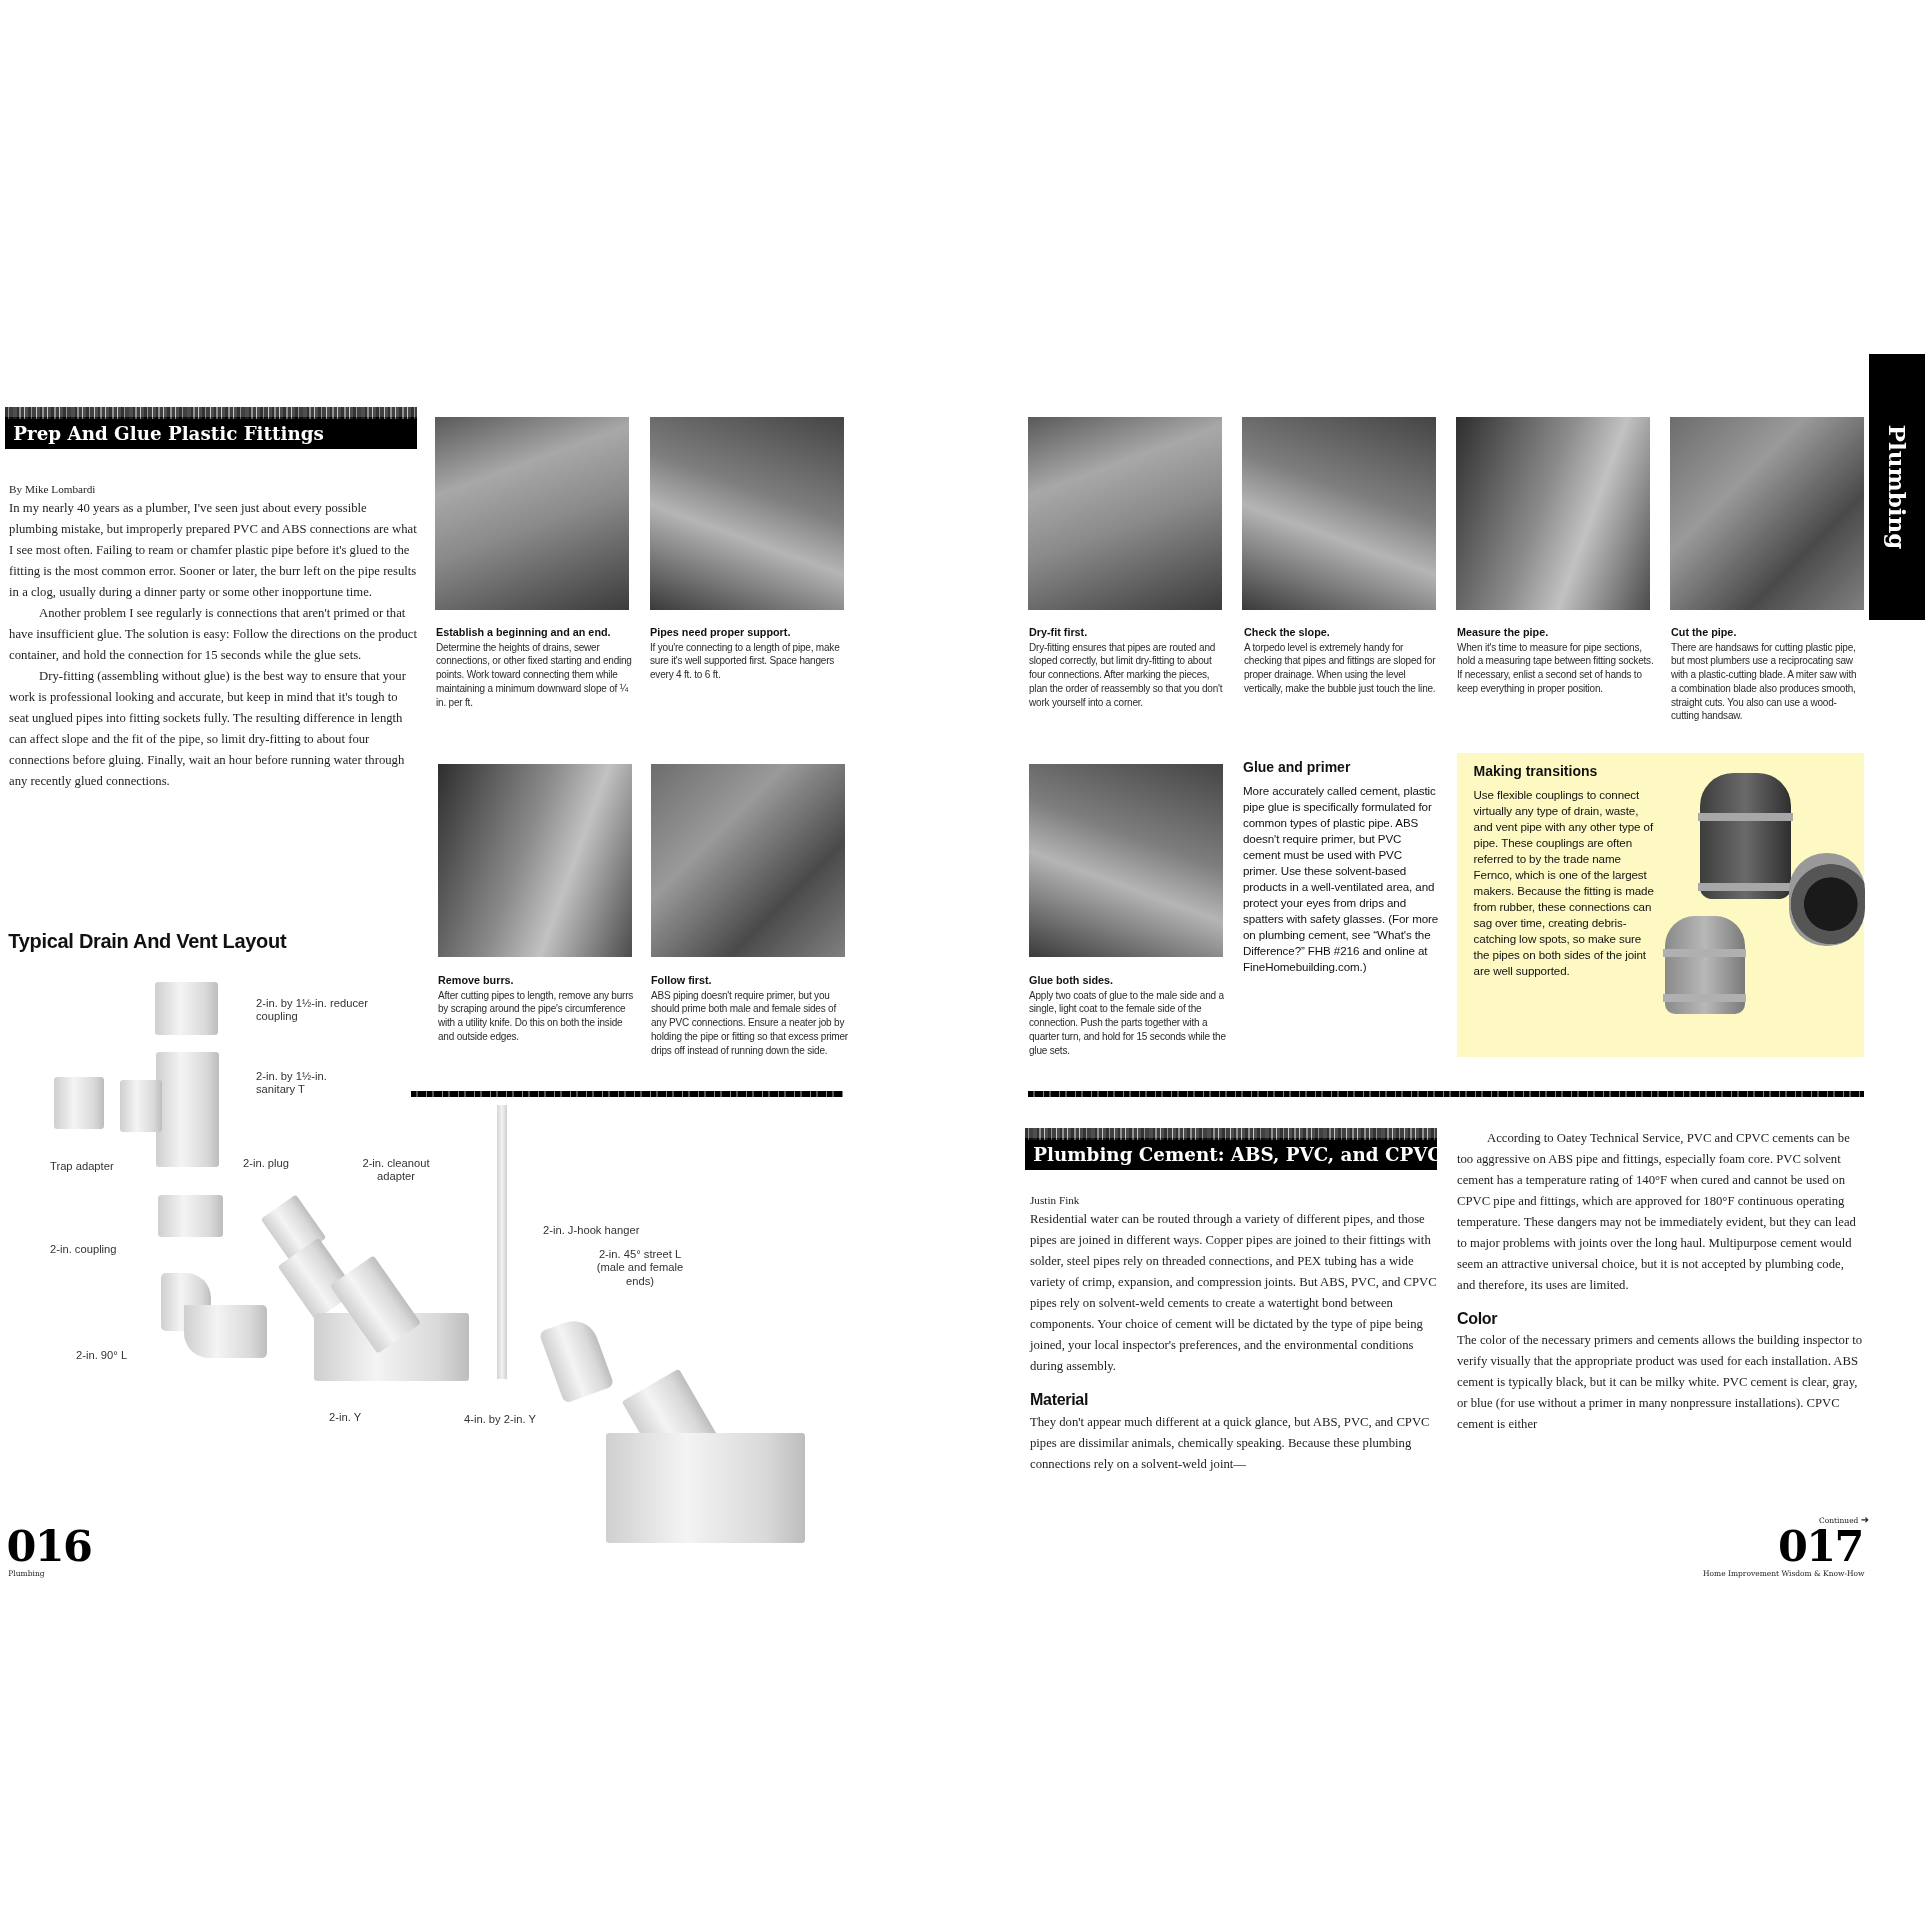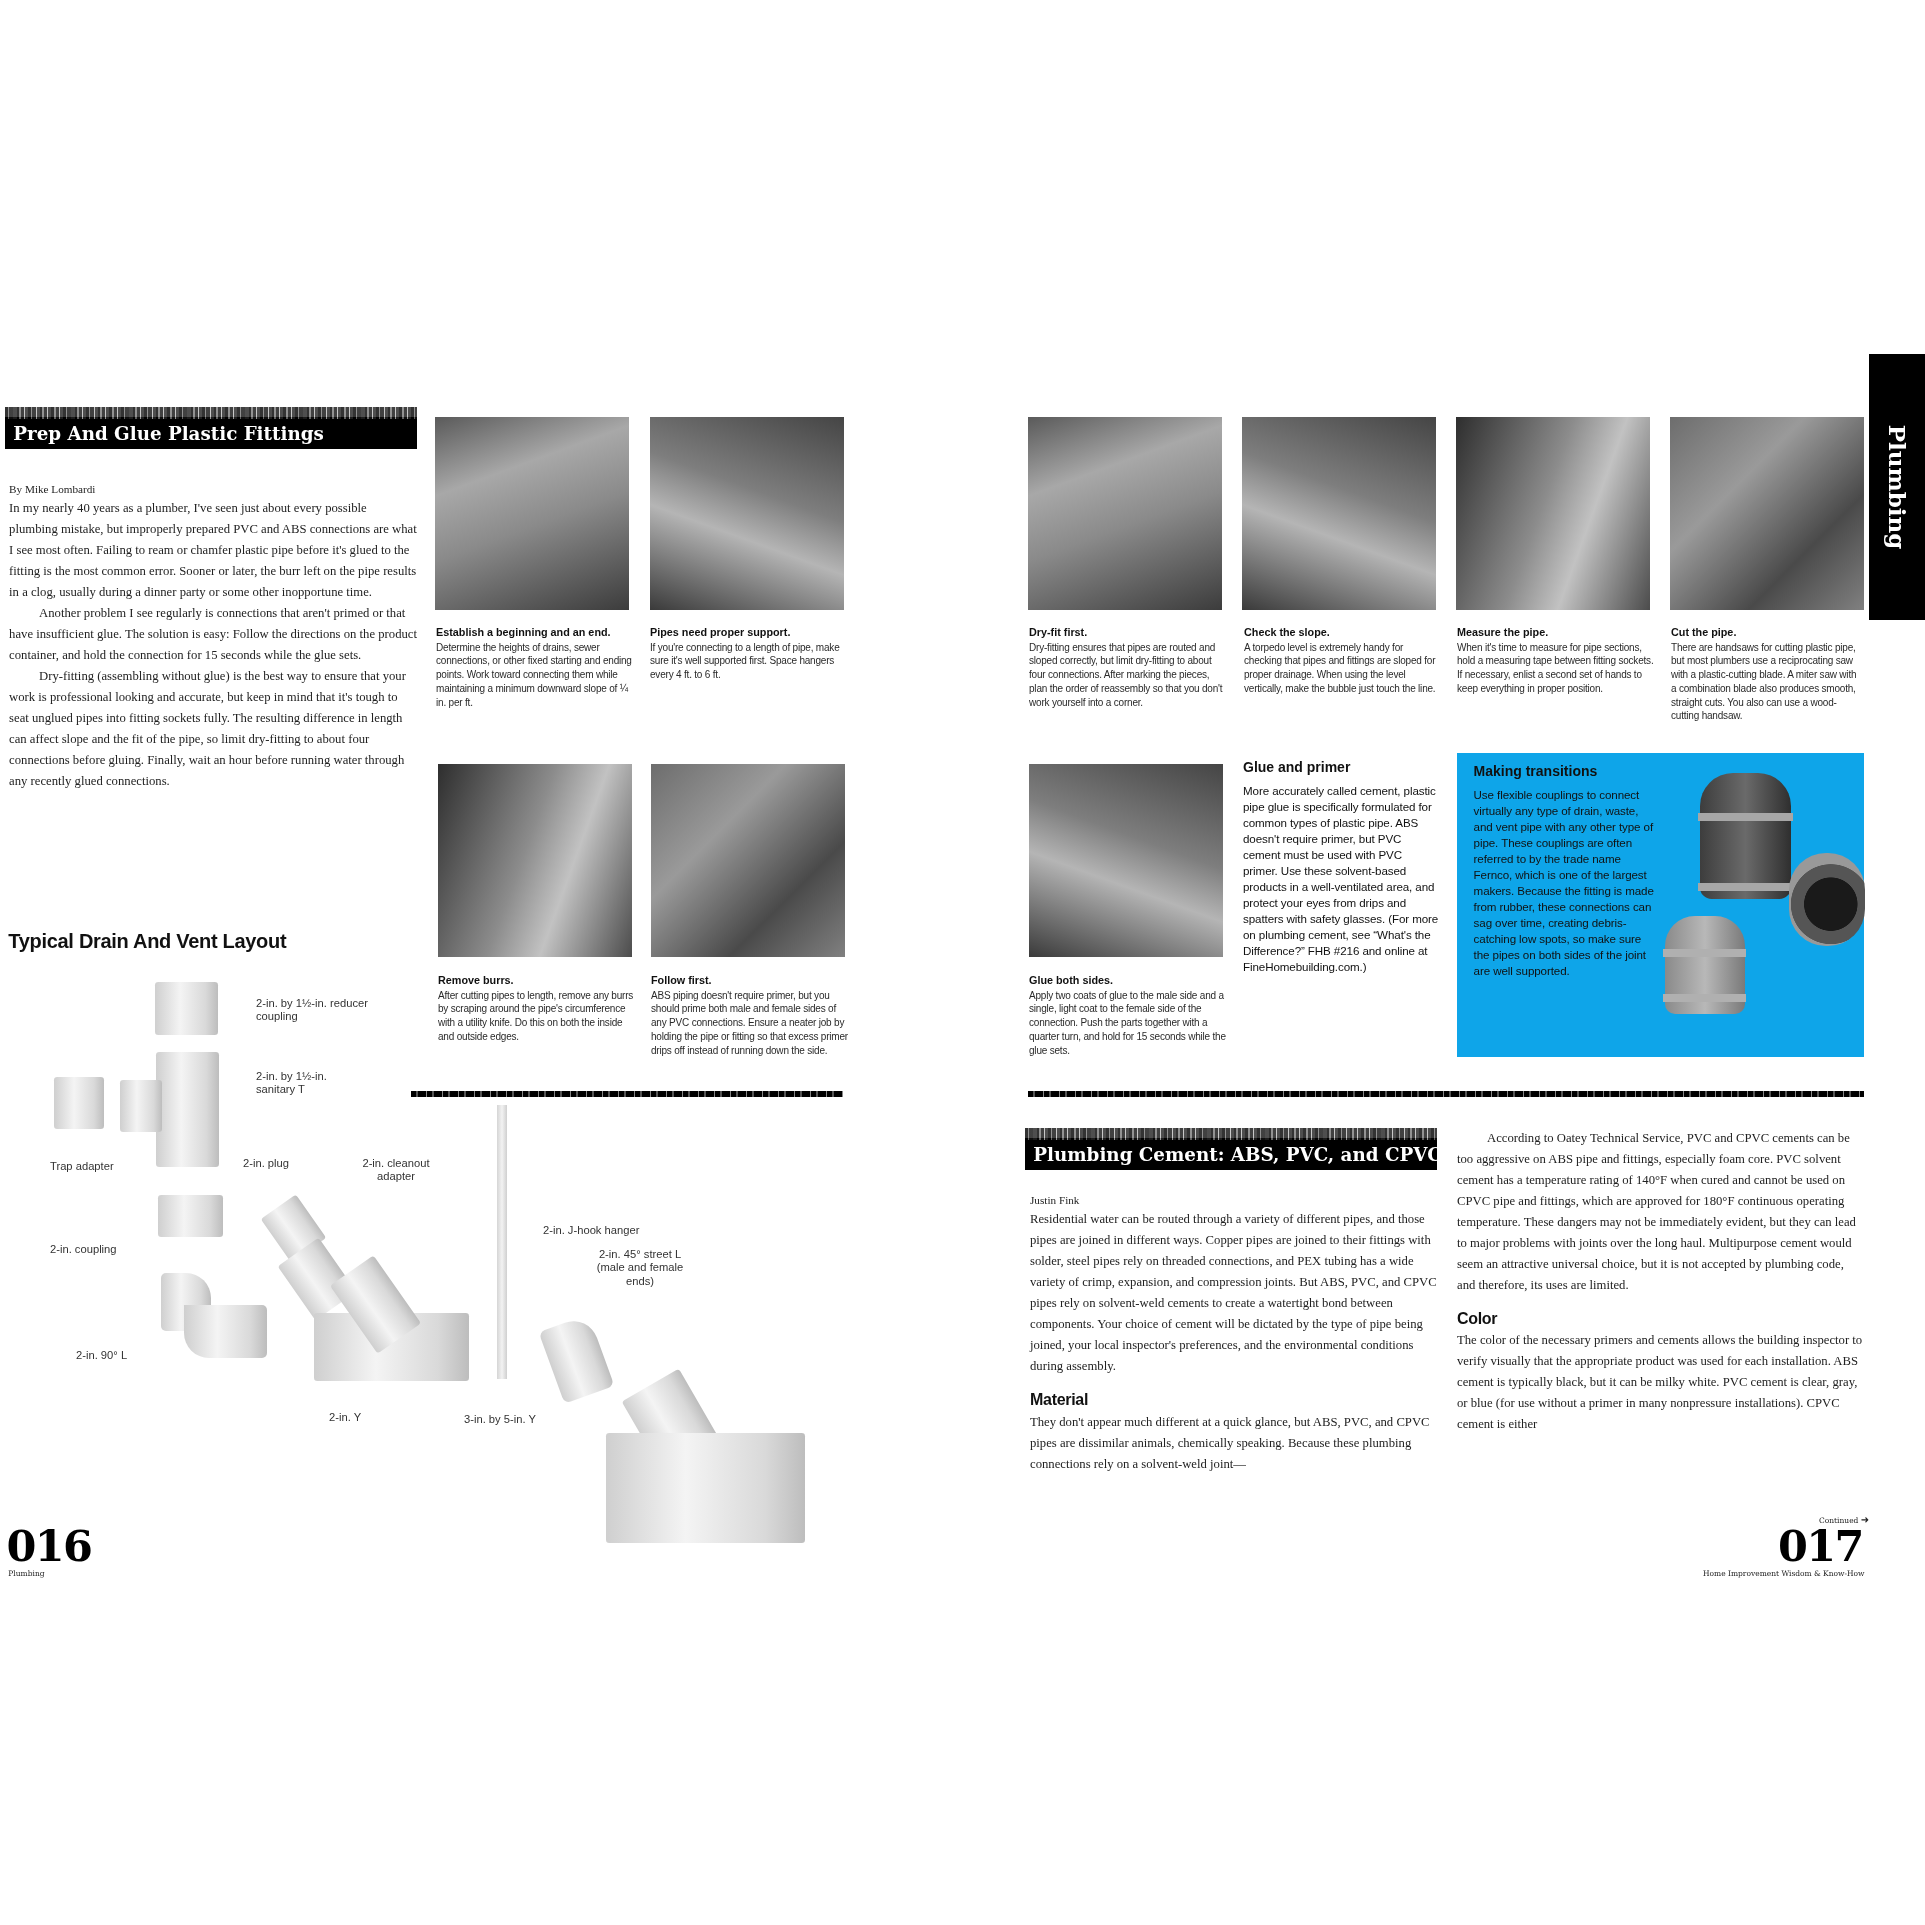--- a/index.html
+++ b/index.html
@@ -104,21 +104,21 @@
   <div class="abs fit-label" style="left:256px;top:33px;width:125px;white-space:normal;">2-in. by 1½-in. reducer coupling</div>
   <div class="abs fit-label" style="left:256px;top:106px;width:91px;white-space:normal;">2-in. by 1½-in. sanitary T</div>
   <div class="abs fit-label" style="left:50px;top:196px;">Trap adapter</div>
   <div class="abs fit-label" style="left:243px;top:193px;">2-in. plug</div>
   <div class="abs fit-label" style="left:356px;top:193px;width:80px;white-space:normal;text-align:center;">2-in. cleanout adapter</div>
   <div class="abs fit-label" style="left:543px;top:223px;margin-top:37px;">2-in. J-hook hanger</div>
   <div class="abs fit-label" style="left:50px;top:279px;">2-in. coupling</div>
   <div class="abs fit-label" style="left:586px;top:284px;width:108px;white-space:normal;text-align:center;">2-in. 45° street L (male and female ends)</div>
   <div class="abs fit-label" style="left:76px;top:385px;">2-in. 90° L</div>
   <div class="abs fit-label" style="left:329px;top:447px;">2-in. Y</div>
-  <div class="abs fit-label" style="left:464px;top:449px;">3-in. by 5-in. Y</div>
+  <div class="abs fit-label" style="left:464px;top:449px;">4-in. by 2-in. Y</div>
 </div>
 
 <div class="abs page-num" style="left:6.6px;top:1525px;">016</div>
 <div class="abs folio" style="left:8.3px;top:1569px;">Plumbing</div>
 
 <div class="abs tab" style="left:1869px;top:354px;width:56px;height:266px;">
   <div class="t">Plumbing</div>
 </div>
 
 <div class="abs photo a" style="left:1028px;top:417px;width:194px;height:193px;"></div>
@@ -147,21 +147,21 @@
 <div class="abs" style="left:1029px;top:974px;width:199px;">
   <div class="cap-title">Glue both sides.</div>
   <div class="cap-text">Apply two coats of glue to the male side and a single, light coat to the female side of the connection. Push the parts together with a quarter turn, and hold for 15 seconds while the glue sets.</div>
 </div>
 
 <div class="abs" style="left:1243px;top:759px;width:196px;">
   <div class="side-title">Glue and primer</div>
   <div class="side-text">More accurately called cement, plastic pipe glue is specifically formulated for common types of plastic pipe. ABS doesn't require primer, but PVC cement must be used with PVC primer. Use these solvent-based products in a well-ventilated area, and protect your eyes from drips and spatters with safety glasses. (For more on plumbing cement, see “What's the Difference?” FHB #216 and online at FineHomebuilding.com.)</div>
 </div>
 
-<div class="abs" style="left:1457px;top:753px;width:407px;height:304px;background:#0ea5e9;">
+<div class="abs" style="left:1457px;top:753px;width:407px;height:304px;background:#fef9c3;">
   <div class="abs" style="left:16.6px;top:10px;width:183px;">
     <div class="side-title">Making transitions</div>
     <div class="side-text">Use flexible couplings to connect virtually any type of drain, waste, and vent pipe with any other type of pipe. These couplings are often referred to by the trade name Fernco, which is one of the largest makers. Because the fitting is made from rubber, these connections can sag over time, creating debris-catching low spots, so make sure the pipes on both sides of the joint are well supported.</div>
   </div>
 
   <div class="abs" style="left:243px;top:20px;width:91px;height:126px;border-radius:33px 33px 11.6px 11.6px;background:linear-gradient(90deg,#3d3d3d,#6a6a6a 50%,#2f2f2f);"></div>
   <div class="abs" style="left:241px;top:60px;width:95px;height:8.3px;background:#a7a7a7;"></div>
   <div class="abs" style="left:241px;top:130px;width:95px;height:8.3px;background:#a7a7a7;"></div>
   <div class="abs" style="left:208px;top:163px;width:80px;height:98px;border-radius:30px 30px 10px 10px;background:linear-gradient(90deg,#8a8a8a,#b8b8b8 50%,#7a7a7a);"></div>
   <div class="abs" style="left:206px;top:196px;width:83px;height:7.5px;background:#b0b0b0;"></div>

